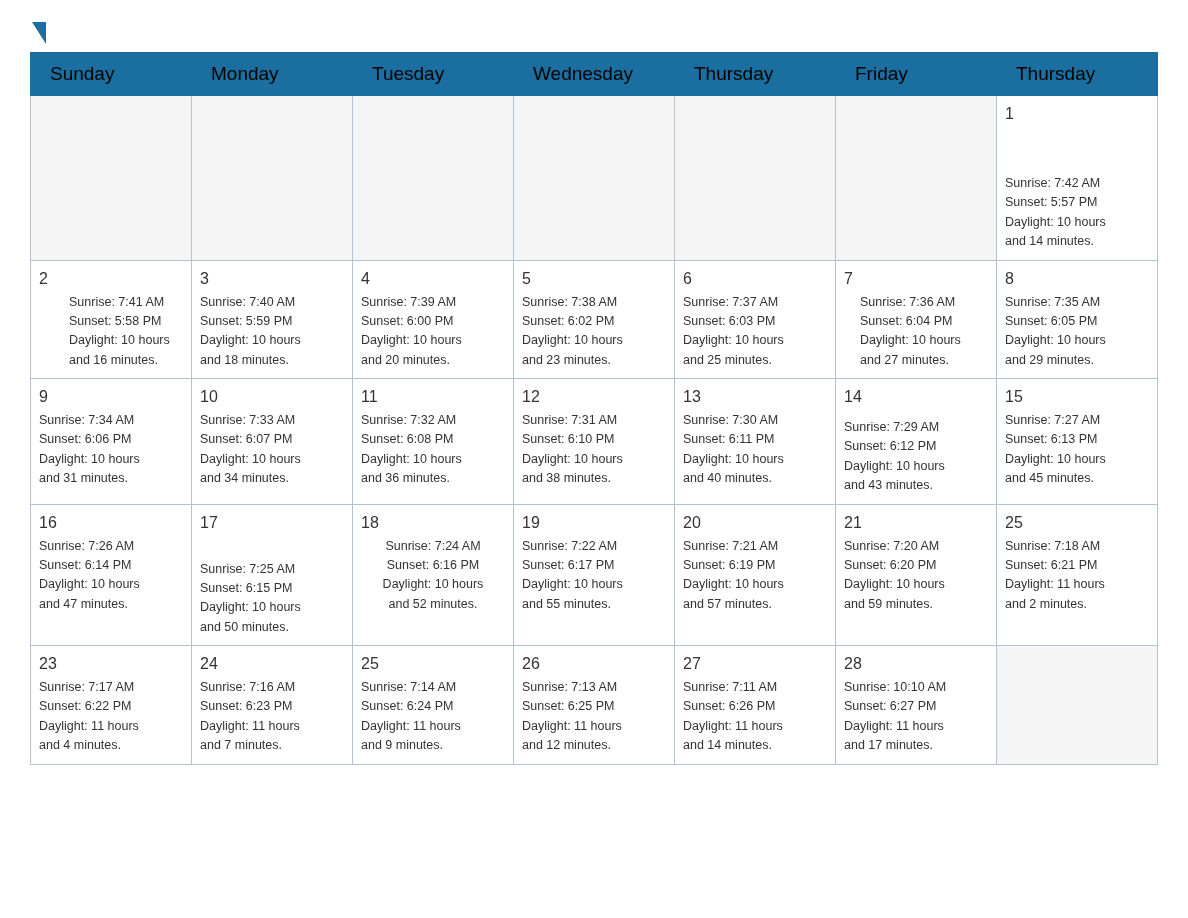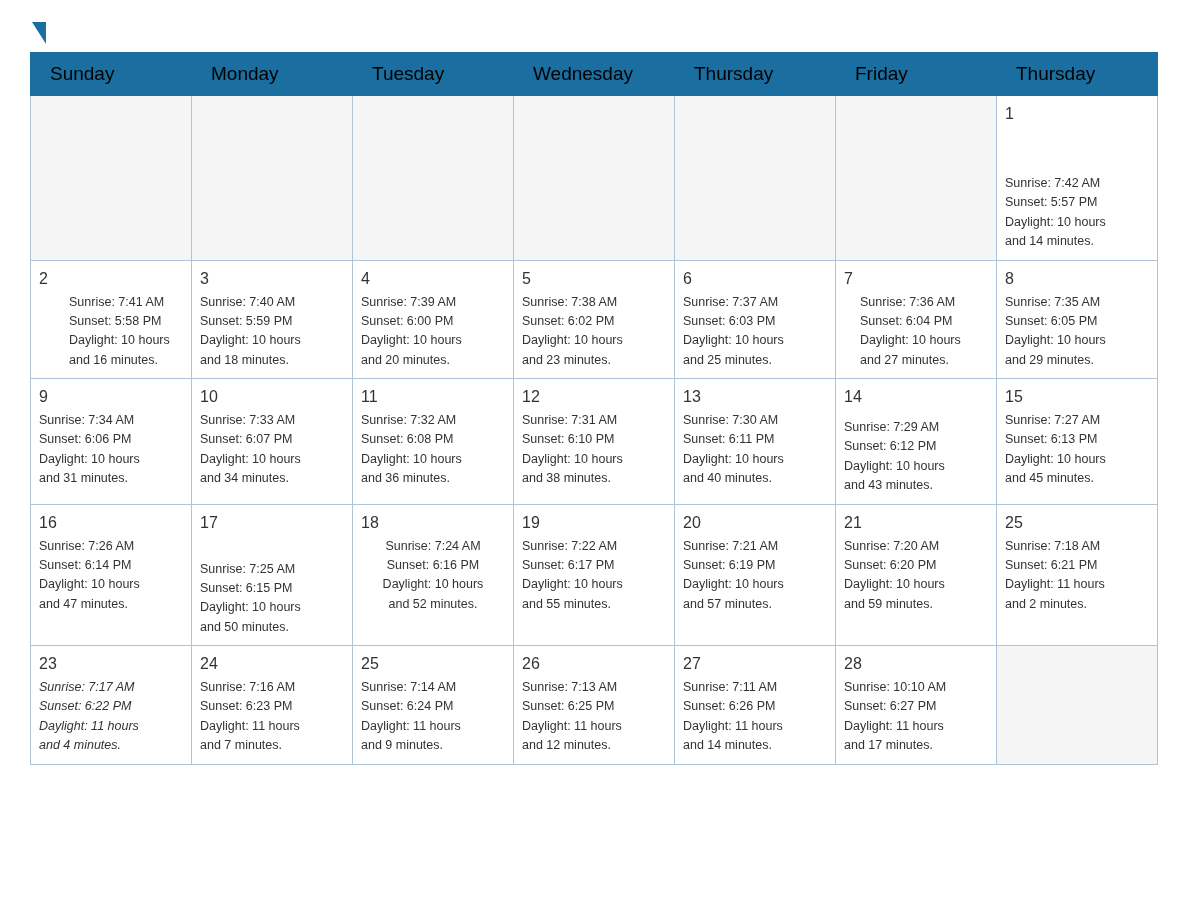--- a/index.html
+++ b/index.html
@@ -299,21 +299,21 @@
             <span class="day-number">25</span>
             <div class="day-info" style="white-space: pre-line;">Sunrise: 7:18 AM
 Sunset: 6:21 PM
 Daylight: 11 hours
 and 2 minutes.</div>
           </td>
         </tr>
         <tr>
           <td>
             <span class="day-number">23</span>
-            <div class="day-info" style="white-space: pre-line; font-style: italic;">Sunrise: 7:17 AM
+            <div class="day-info" style="white-space: pre-line;">Sunrise: 7:17 AM
 Sunset: 6:22 PM
 Daylight: 11 hours
 and 4 minutes.</div>
           </td>
           <td>
             <span class="day-number">24</span>
             <div class="day-info" style="white-space: pre-line;">Sunrise: 7:16 AM
 Sunset: 6:23 PM
 Daylight: 11 hours
 and 7 minutes.</div>

